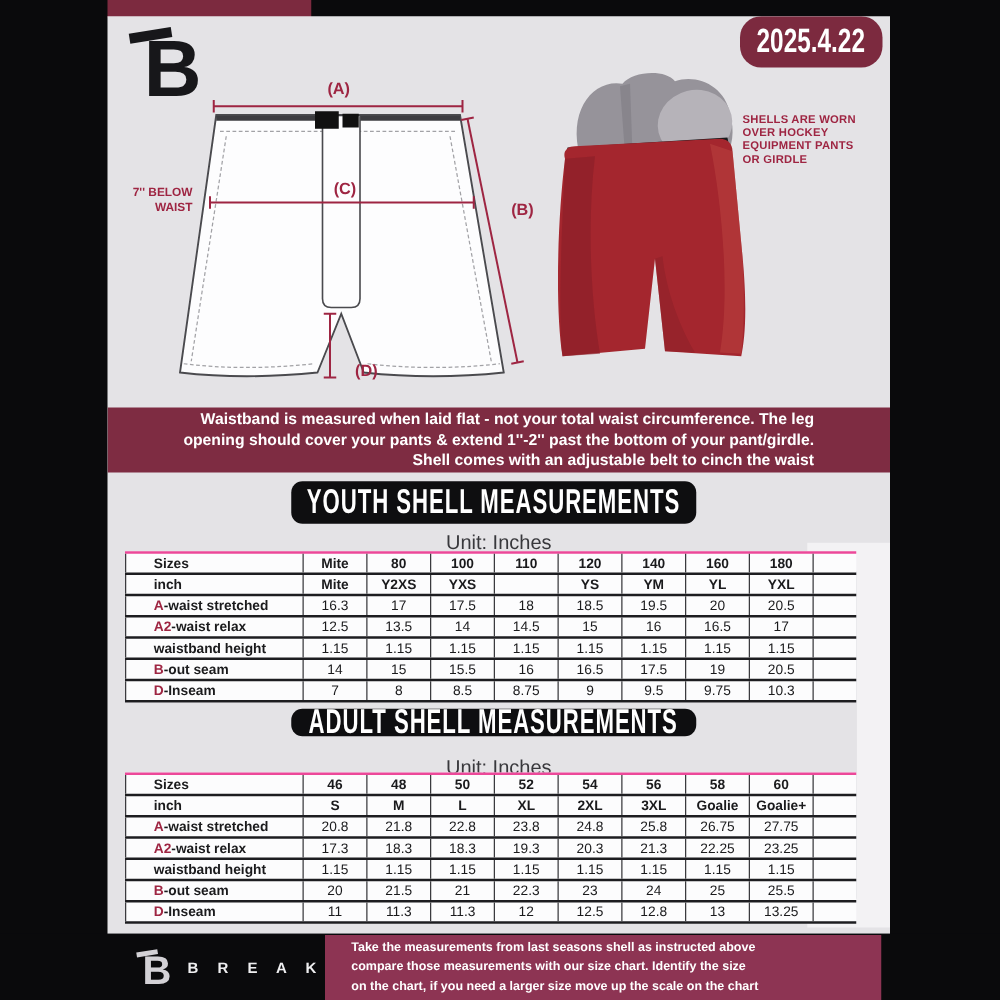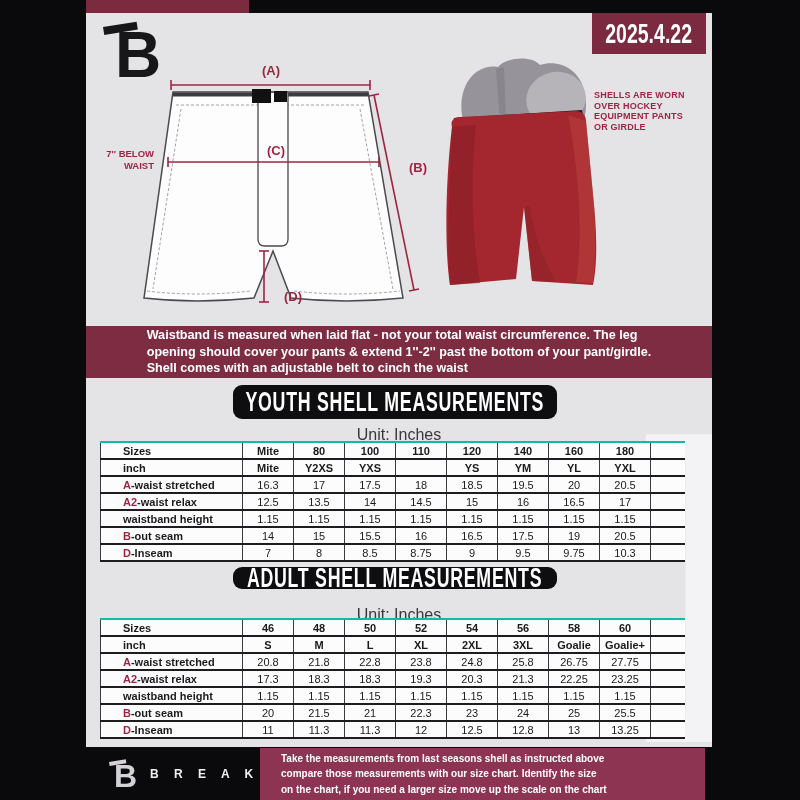--- a/index.html
+++ b/index.html
@@ -11,46 +11,46 @@
   .content{position:absolute;left:86px;top:13px;width:626px;height:734px;background:#e4e3e6;overflow:hidden;}
 
   .watermark{position:absolute;left:552px;top:388px;font-family:"Liberation Serif",serif;font-weight:bold;
              font-size:470px;line-height:0.78;color:rgba(255,255,255,0.55);pointer-events:none;}
 
   .title-bar{position:absolute;left:102px;top:2px;width:404px;height:39px;background:#fdfdfe;
              border:1px solid #c2c1c6;box-sizing:border-box;display:flex;align-items:center;}
   .title-text{font-weight:bold;font-size:21px;color:#1c1c1e;letter-spacing:0.5px;
               transform:scaleX(0.85);transform-origin:left center;margin-left:20px;white-space:nowrap;}
   .date-box{position:absolute;left:506px;top:0;width:114px;height:41px;background:#7c2a3f;
-            display:flex;align-items:center;justify-content:center;}
+            display:flex;align-items:center;justify-content:center;border-radius:17px;}
   .date-text{color:#fff;font-weight:bold;font-size:25px;transform:scale(0.78,1.08);white-space:nowrap;}
 
   .logo-header{position:absolute;left:15px;top:2px;}
 
   .diagram-svg{position:absolute;left:10px;top:42px;}
   .photo-svg{position:absolute;left:350px;top:42px;}
   .photo-caption{position:absolute;left:508px;top:77px;width:125px;color:#9e2542;font-weight:bold;
                  font-size:9px;line-height:10.5px;white-space:pre-line;letter-spacing:0.2px;}
 
   .notice-banner{position:absolute;left:0;top:313px;width:626px;height:52px;background:#7e2c42;
-                 color:#fff;display:flex;align-items:center;justify-content:center;text-align:left;
+                 color:#fff;display:flex;align-items:center;justify-content:center;text-align:right;
                  font-weight:bold;font-size:12.6px;line-height:16.5px;white-space:pre-line;}
 
   .section-header{position:absolute;left:147px;width:324px;background:#0e0e10;border-radius:9px;
                   display:flex;align-items:center;justify-content:center;}
   .sh-youth{top:372px;height:34px;}
   .sh-adult{top:554px;height:22px;}
   .section-header .cond{display:inline-block;color:#fff;font-weight:bold;font-size:24px;
                         letter-spacing:1px;transform:scale(0.74,1.15);white-space:nowrap;}
 
   .unit-label{position:absolute;left:0;width:626px;text-align:center;font-size:16px;color:#38383c;}
   .unit-youth{top:413px;}
   .unit-adult{top:593px;}
 
-  .meas-table{position:absolute;left:14px;width:585px;background:#fcfcfd;border-top:2px solid #14b8a6;}
+  .meas-table{position:absolute;left:14px;width:585px;background:#fcfcfd;border-top:2px solid #ec4899;}
   .tbl-youth{top:428px;}
   .tbl-adult{top:605px;}
   .trow{display:flex;height:17px;border-bottom:2px solid #1d1d20;box-sizing:border-box;}
   .tcell{box-sizing:border-box;height:100%;display:flex;align-items:center;justify-content:center;
          font-size:11px;color:#1a1a1c;border-right:1px solid #3a3a3e;}
   .tlabel{width:143px;justify-content:flex-start;padding-left:22px;font-weight:bold;
           border-left:1px solid #3a3a3e;}
   .tdata{width:51px;}
   .tdata.b{font-weight:bold;}
   .tspacer{width:34px;border-right:none;}

